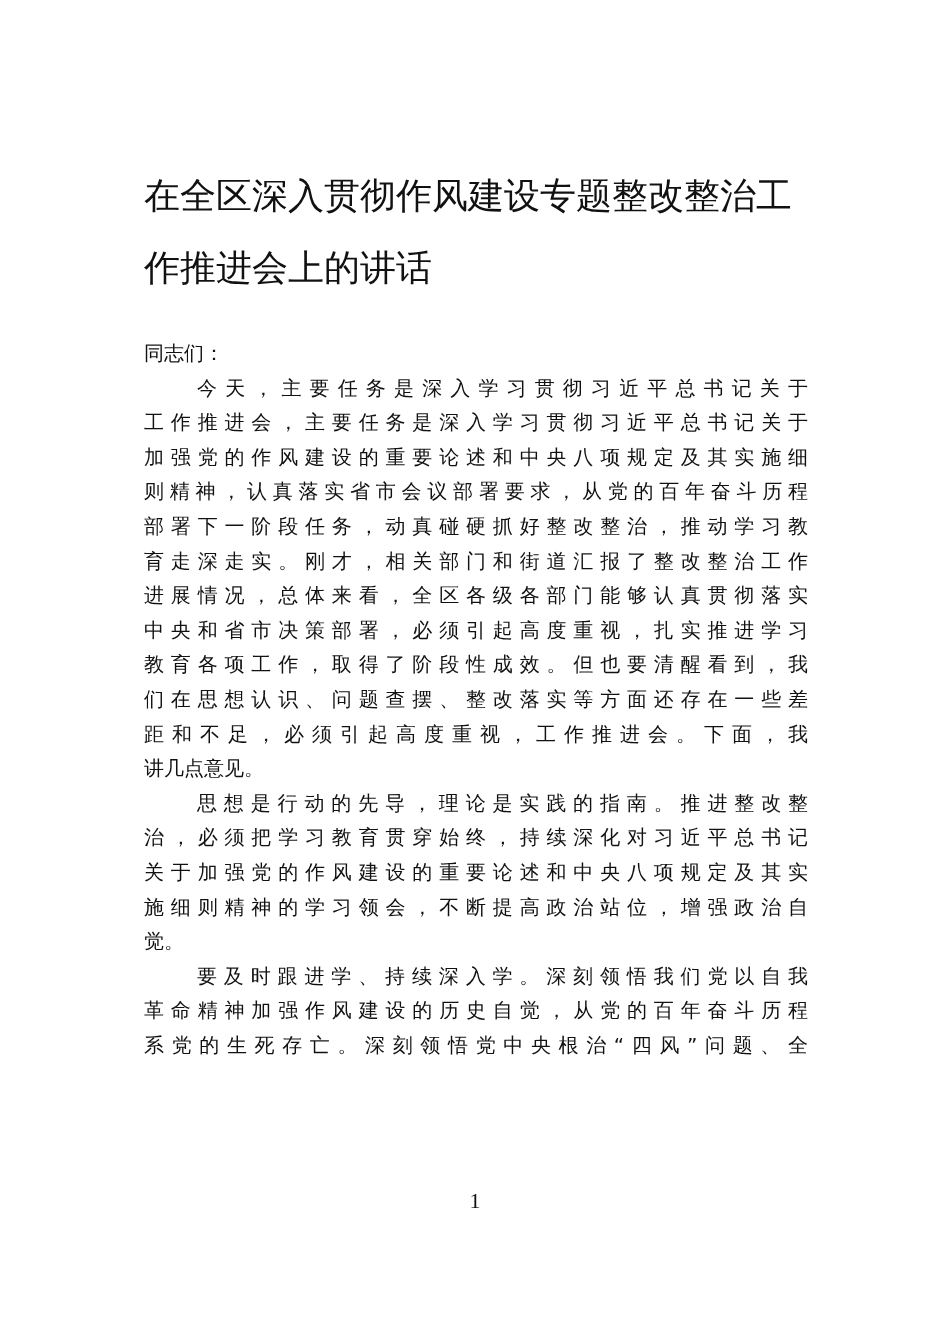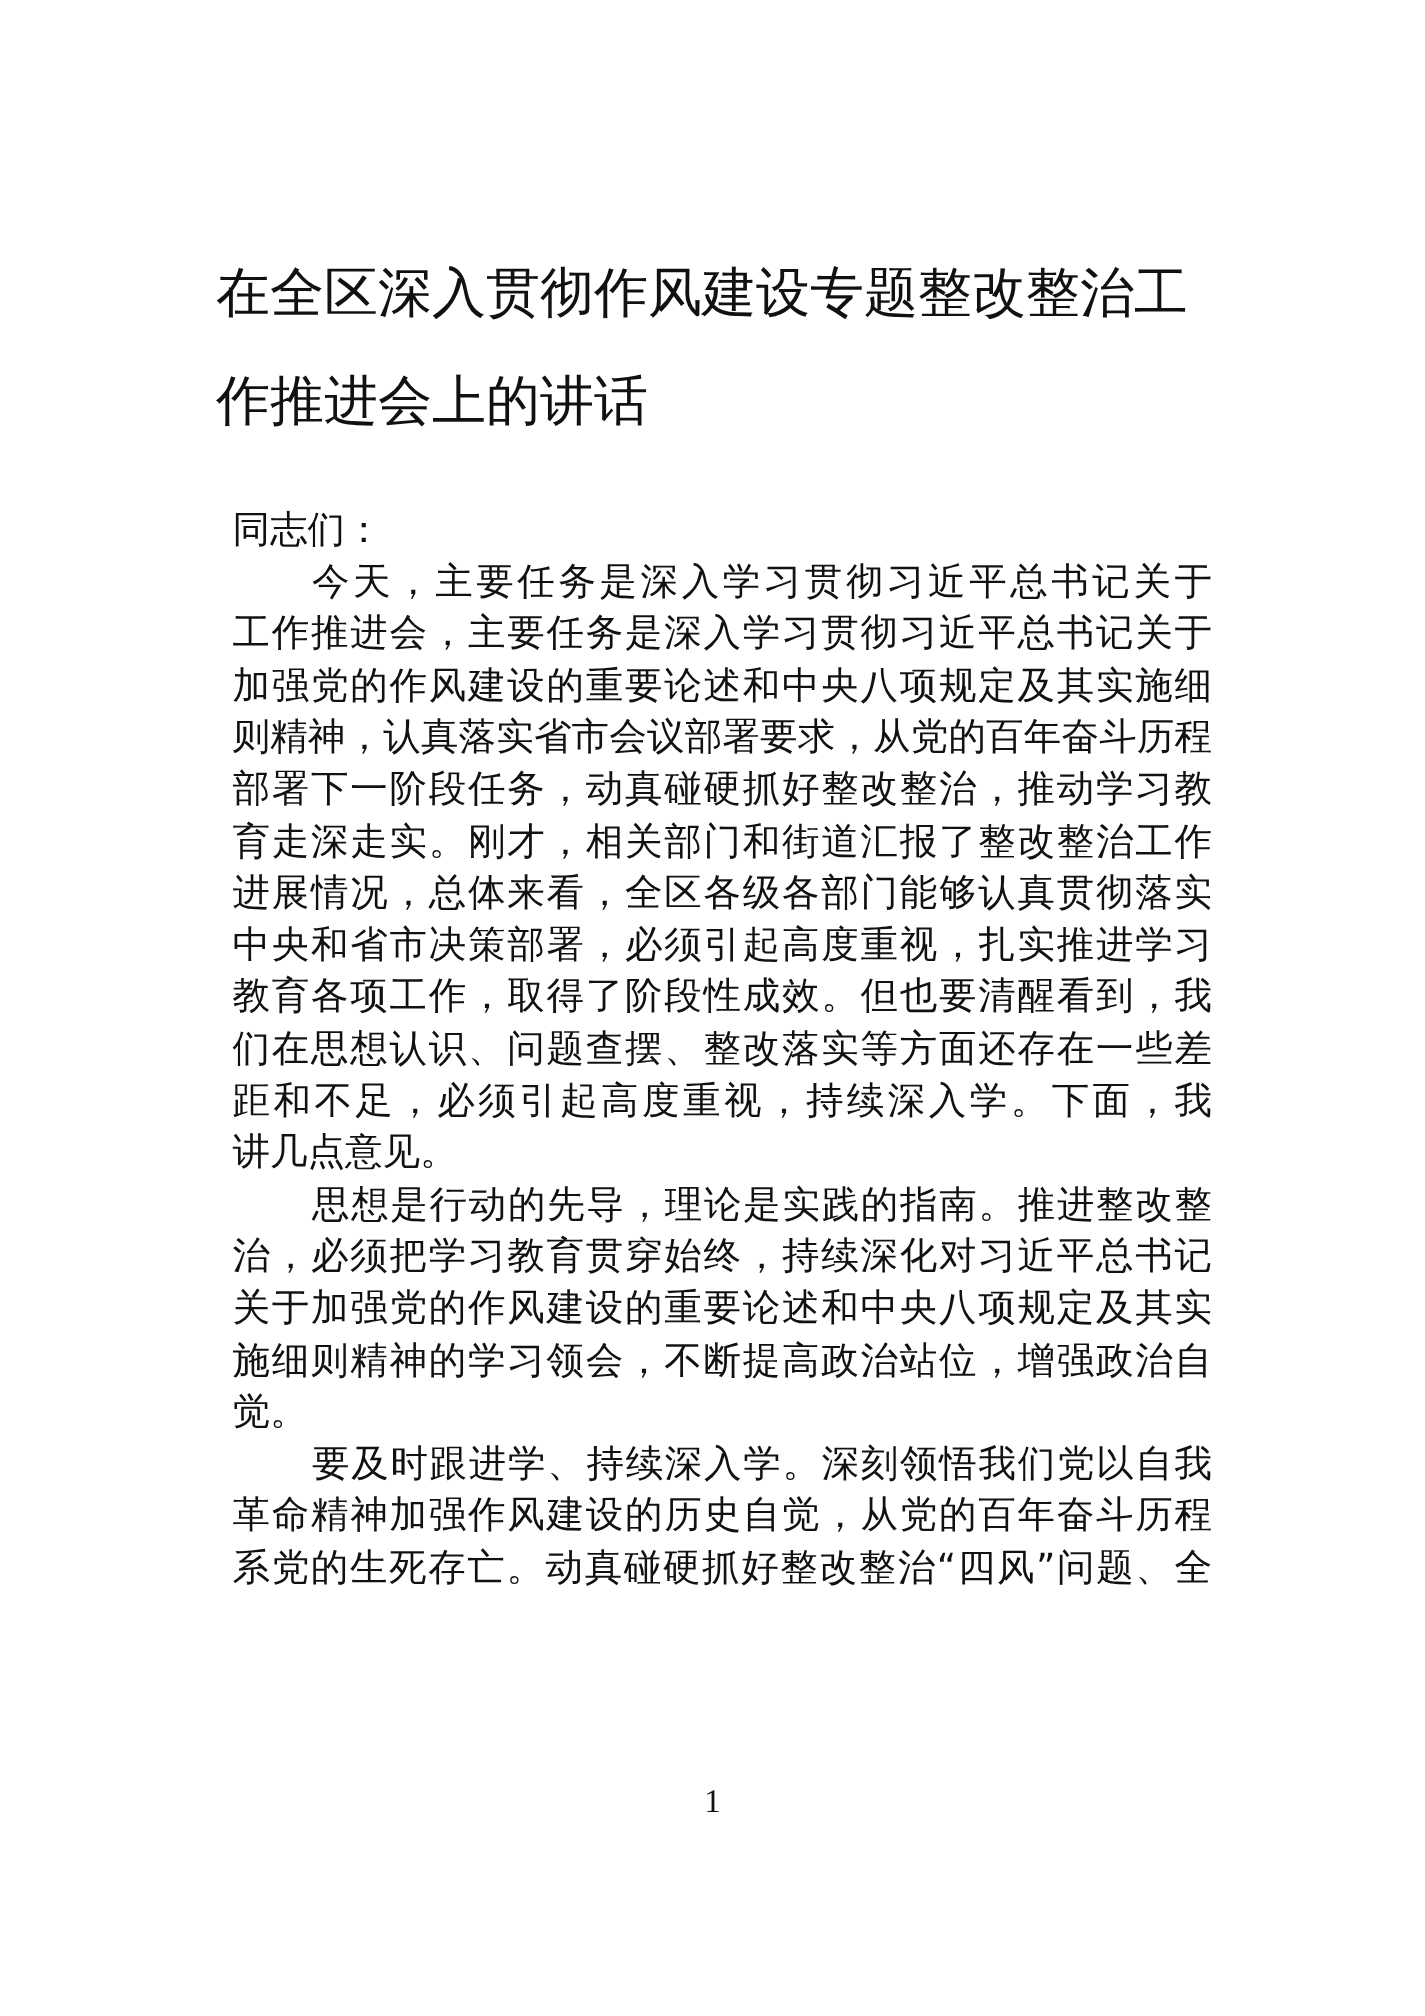--- a/index.html
+++ b/index.html
@@ -4,21 +4,21 @@
 <style>
   html, body { margin: 0; padding: 0; background: #ffffff; }
   body { width: 950px; height: 1344px; position: relative; overflow: hidden;
          font-family: "DejaVu Sans", "Liberation Sans", sans-serif; color: #111; }
   .page { position: absolute; left: 0; top: 0; width: 950px; height: 1344px; background: #fff; }
   .title { position: absolute; left: 144px; width: 662px; text-align: left;
            font-size: 36px; line-height: 44px; color: #111; letter-spacing: 0px; white-space: nowrap; }
   .t1 { top: 174px; }
   .t2 { top: 246px; }
   .body { position: absolute; left: 144px; top: 336px; width: 664px; }
-  .line { height: 34.6px; line-height: 34.6px; font-size: 25px; white-space: nowrap; text-align: justify; text-align-last: justify; margin-left: 11px; }
+  .line { height: 34.6px; line-height: 34.6px; font-size: 20px; white-space: nowrap; text-align: justify; text-align-last: justify; }
   .line.last { text-align-last: left; }
   .indent { padding-left: 53px; }
   .pagenum { position: absolute; top: 1188px; left: 0; width: 950px; text-align: center;
              font-family: "Liberation Serif", "DejaVu Serif", serif; font-size: 22px; color: #111; }
 </style>
 </head>
 <body>
 
 <div class="page">
   <div class="title t1">在全区深入贯彻作风建设专题整改整治工</div>
@@ -31,34 +31,34 @@
       <div class="line indent">今天，主要任务是深入学习贯彻习近平总书记关于</div>
       <div class="line">工作推进会，主要任务是深入学习贯彻习近平总书记关于</div>
       <div class="line">加强党的作风建设的重要论述和中央八项规定及其实施细</div>
       <div class="line">则精神，认真落实省市会议部署要求，从党的百年奋斗历程</div>
       <div class="line">部署下一阶段任务，动真碰硬抓好整改整治，推动学习教</div>
       <div class="line">育走深走实。刚才，相关部门和街道汇报了整改整治工作</div>
       <div class="line">进展情况，总体来看，全区各级各部门能够认真贯彻落实</div>
       <div class="line">中央和省市决策部署，必须引起高度重视，扎实推进学习</div>
       <div class="line">教育各项工作，取得了阶段性成效。但也要清醒看到，我</div>
       <div class="line">们在思想认识、问题查摆、整改落实等方面还存在一些差</div>
-      <div class="line">距和不足，必须引起高度重视，持续深入学。下面，我</div>
+      <div class="line">距和不足，必须引起高度重视，工作推进会。下面，我</div>
       <div class="line last">讲几点意见。</div>
     </div>
 
 
     <div>
       <div class="line indent">思想是行动的先导，理论是实践的指南。推进整改整</div>
       <div class="line">治，必须把学习教育贯穿始终，持续深化对习近平总书记</div>
       <div class="line">关于加强党的作风建设的重要论述和中央八项规定及其实</div>
       <div class="line">施细则精神的学习领会，不断提高政治站位，增强政治自</div>
       <div class="line last">觉。</div>
     </div>
 
     <div>
       <div class="line indent">要及时跟进学、持续深入学。深刻领悟我们党以自我</div>
       <div class="line">革命精神加强作风建设的历史自觉，从党的百年奋斗历程</div>
-      <div class="line">系党的生死存亡。动真碰硬抓好整改整治“四风”问题、全</div>
+      <div class="line">系党的生死存亡。深刻领悟党中央根治“四风”问题、全</div>
     </div>
   </div>
 
   <div class="pagenum">1</div>
 </div>
 
 </body></html>

